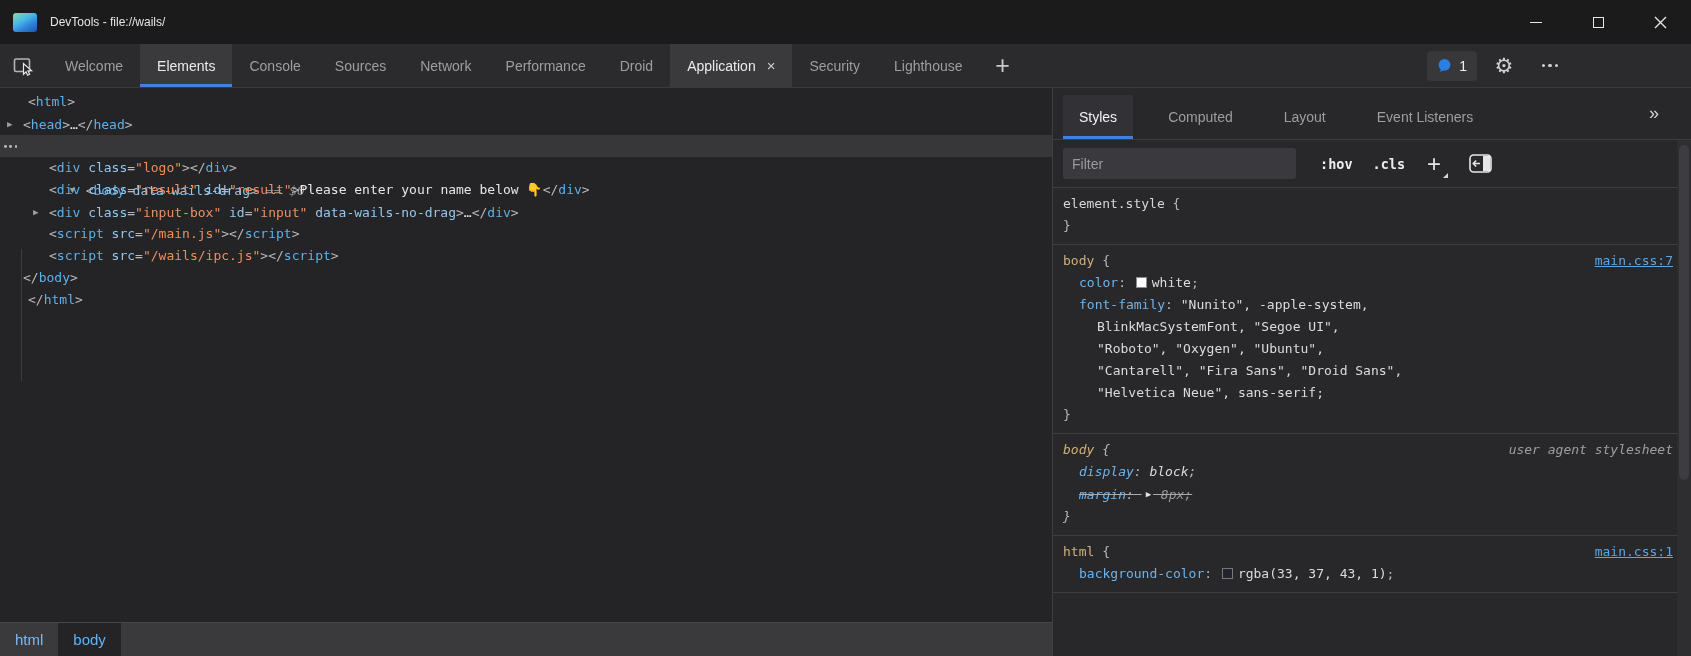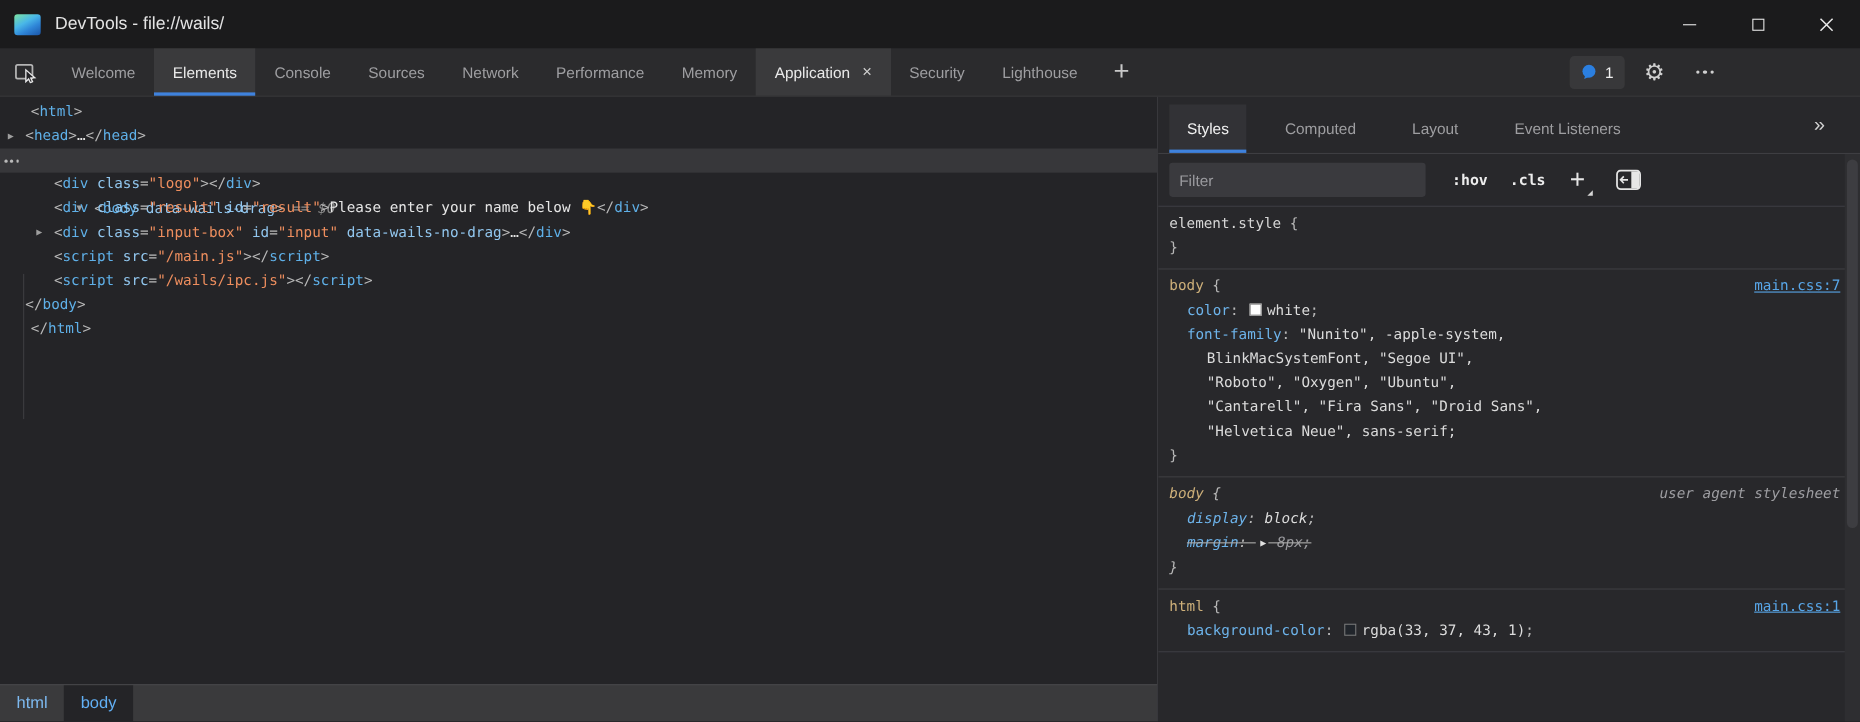--- a/index.html
+++ b/index.html
@@ -3,21 +3,21 @@
 <meta charset="utf-8">
 <style>
   * { margin:0; padding:0; box-sizing:border-box; }
   html,body { width:1691px; height:656px; overflow:hidden; background:#242427;
     font-family:"Liberation Sans", sans-serif; -webkit-font-smoothing:antialiased; }
 
   
   .titlebar { height:44px; background:#1b1b1c; display:flex; align-items:center; padding-left:13px; }
   .app-icon { width:24px; height:19px; border-radius:3px;
     background:linear-gradient(150deg,#7de3a2 0%,#49b7e8 40%,#2f86d8 65%,#1a55a8 100%); }
-  .win-title { margin-left:13px; font-size:16px; color:#e4e4e4; }
+  .win-title { margin-left:13px; font-size:12px; color:#e4e4e4; }
   .win-controls { margin-left:auto; display:flex; height:44px; }
   .win-btn { width:62px; height:44px; display:flex; align-items:center; justify-content:center; }
   .min-glyph { width:12px; height:0; border-top:1.5px solid #e6e6e6; display:block; }
   .max-glyph { width:11px; height:11px; border:1.5px solid #e6e6e6; display:block; }
 
   
   .tabbar { height:44px; background:#2b2b2d; display:flex; align-items:stretch;
     border-bottom:1px solid #3a3a3e; }
   .icon-btn { width:48px; display:flex; align-items:center; justify-content:center; }
   .tab { padding:0 17px; display:flex; align-items:center; font-size:14px; color:#9e9ea1; position:relative; }
@@ -160,21 +160,21 @@
   <div class="tab">
       <span>Sources</span>
     </div>
   <div class="tab">
       <span>Network</span>
     </div>
   <div class="tab">
       <span>Performance</span>
     </div>
   <div class="tab">
-      <span>Memory</span>
+      <span>Droid</span>
     </div>
   <div class="tab open">
     <span>Application</span>
     <span class="tab-close">×</span>
   </div>
   <div class="tab">
       <span>Security</span>
     </div>
   <div class="tab">
       <span>Lighthouse</span>

